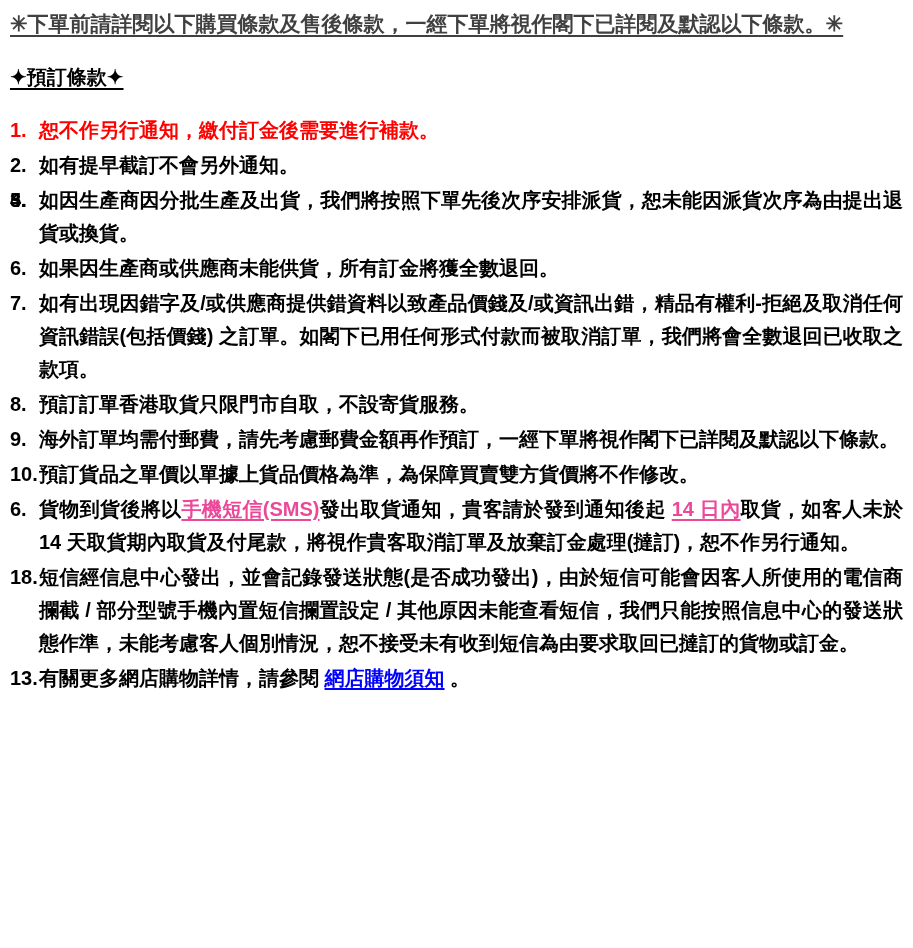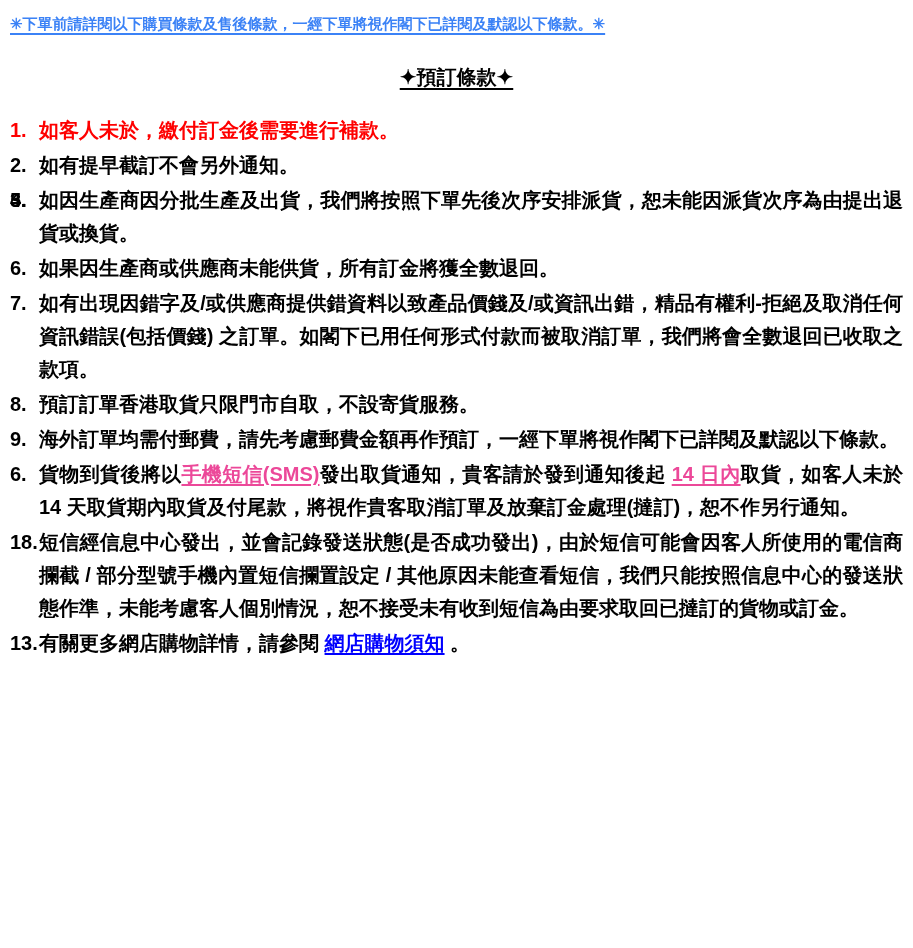--- a/index.html
+++ b/index.html
@@ -15,39 +15,38 @@
     font-weight: 700;
     color: #000000;
   }
   .doc {
     padding: 10px 10px 0 8px;
     box-sizing: border-box;
     width: 913px;
   }
   .notice-header {
     margin: 0 0 0 2px;
-    font-size: 15px;
+    font-size: 21px;
     line-height: 27px;
     font-weight: 700;
-    color: #3b82f6;
+    color: #404040;
     text-decoration: underline;
     text-decoration-thickness: 2px;
     text-underline-offset: 4px;
     white-space: nowrap;
   }
   .section-title {
     margin: 27px 0 0 2px;
     font-size: 20px;
     line-height: 27px;
     font-weight: 700;
     color: #000000;
     text-decoration: underline;
     text-decoration-thickness: 2px;
     text-underline-offset: 4px;
-    text-align: center;
   }
   ol.terms {
     list-style: none;
     margin: 23px 0 0 0;
     padding: 0;
   }
   ol.terms li {
     position: relative;
     padding-left: 31px;
     margin-bottom: 2px;
@@ -80,26 +79,27 @@
 </style>
 </head>
 <body>
 
 <div class="doc">
   <h1 class="notice-header">✳下單前請詳閱以下購買條款及售後條款，一經下單將視作閣下已詳閱及默認以下條款。✳</h1>
 
   <h2 class="section-title">✦預訂條款✦</h2>
 
   <ol class="terms" id="terms-list">
-      <li class="red"><span class="num">1.</span><span>如客人未於，繳付訂金後需要進行補款。</span></li>
+      <li class="red"><span class="num">1.</span><span>恕不作另行通知，繳付訂金後需要進行補款。</span></li>
       <li class=""><span class="num">2.</span><span>如有提早截訂不會另外通知。</span></li>
       <li class=""><span class="num">3.</span></li>
       <li class=""><span class="num">4.</span></li>
       <li class=""><span class="num">5.</span><span>如因生產商因分批生產及出貨，我們將按照下單先後次序安排派貨，恕未能因派貨次序為由提出退貨或換貨。</span></li>
       <li class=""><span class="num">6.</span><span>如果因生產商或供應商未能供貨，所有訂金將獲全數退回。</span></li>
       <li class=""><span class="num">7.</span><span>如有出現因錯字及/或供應商提供錯資料以致產品價錢及/或資訊出錯，精品有權利-拒絕及取消任何資訊錯誤(包括價錢) 之訂單。如閣下已用任何形式付款而被取消訂單，我們將會全數退回已收取之款項。</span></li>
       <li class=""><span class="num">8.</span><span>預訂訂單香港取貨只限門市自取，不設寄貨服務。</span></li>
       <li class=""><span class="num">9.</span><span>海外訂單均需付郵費，請先考慮郵費金額再作預訂，一經下單將視作閣下已詳閱及默認以下條款。</span></li>
+      <li class=""><span class="num">10.</span><span>預訂貨品之單價以單據上貨品價格為準，為保障買賣雙方貨價將不作修改。</span></li>
       <li class=""><span class="num">6.</span><span>貨物到貨後將以</span><span class="red-underline">手機短信(SMS)</span><span>發出取貨通知，貴客請於發到通知後起 </span><span class="red-underline">14 日內</span><span>取貨，如客人未於 14 天取貨期內取貨及付尾款，將視作貴客取消訂單及放棄訂金處理(撻訂)，恕不作另行通知。</span></li>
       <li class=""><span class="num">18.</span><span>短信經信息中心發出，並會記錄發送狀態(是否成功發出)，由於短信可能會因客人所使用的電信商攔截 / 部分型號手機內置短信攔置設定 / 其他原因未能查看短信，我們只能按照信息中心的發送狀態作準，未能考慮客人個別情況，恕不接受未有收到短信為由要求取回已撻訂的貨物或訂金。</span></li>
       <li class=""><span class="num">13.</span><span>有關更多網店購物詳情，請參閱 </span><a href="#" class="link">網店購物須知</a><span> 。</span></li>
     </ol>
 </div>
 
 </body></html>

